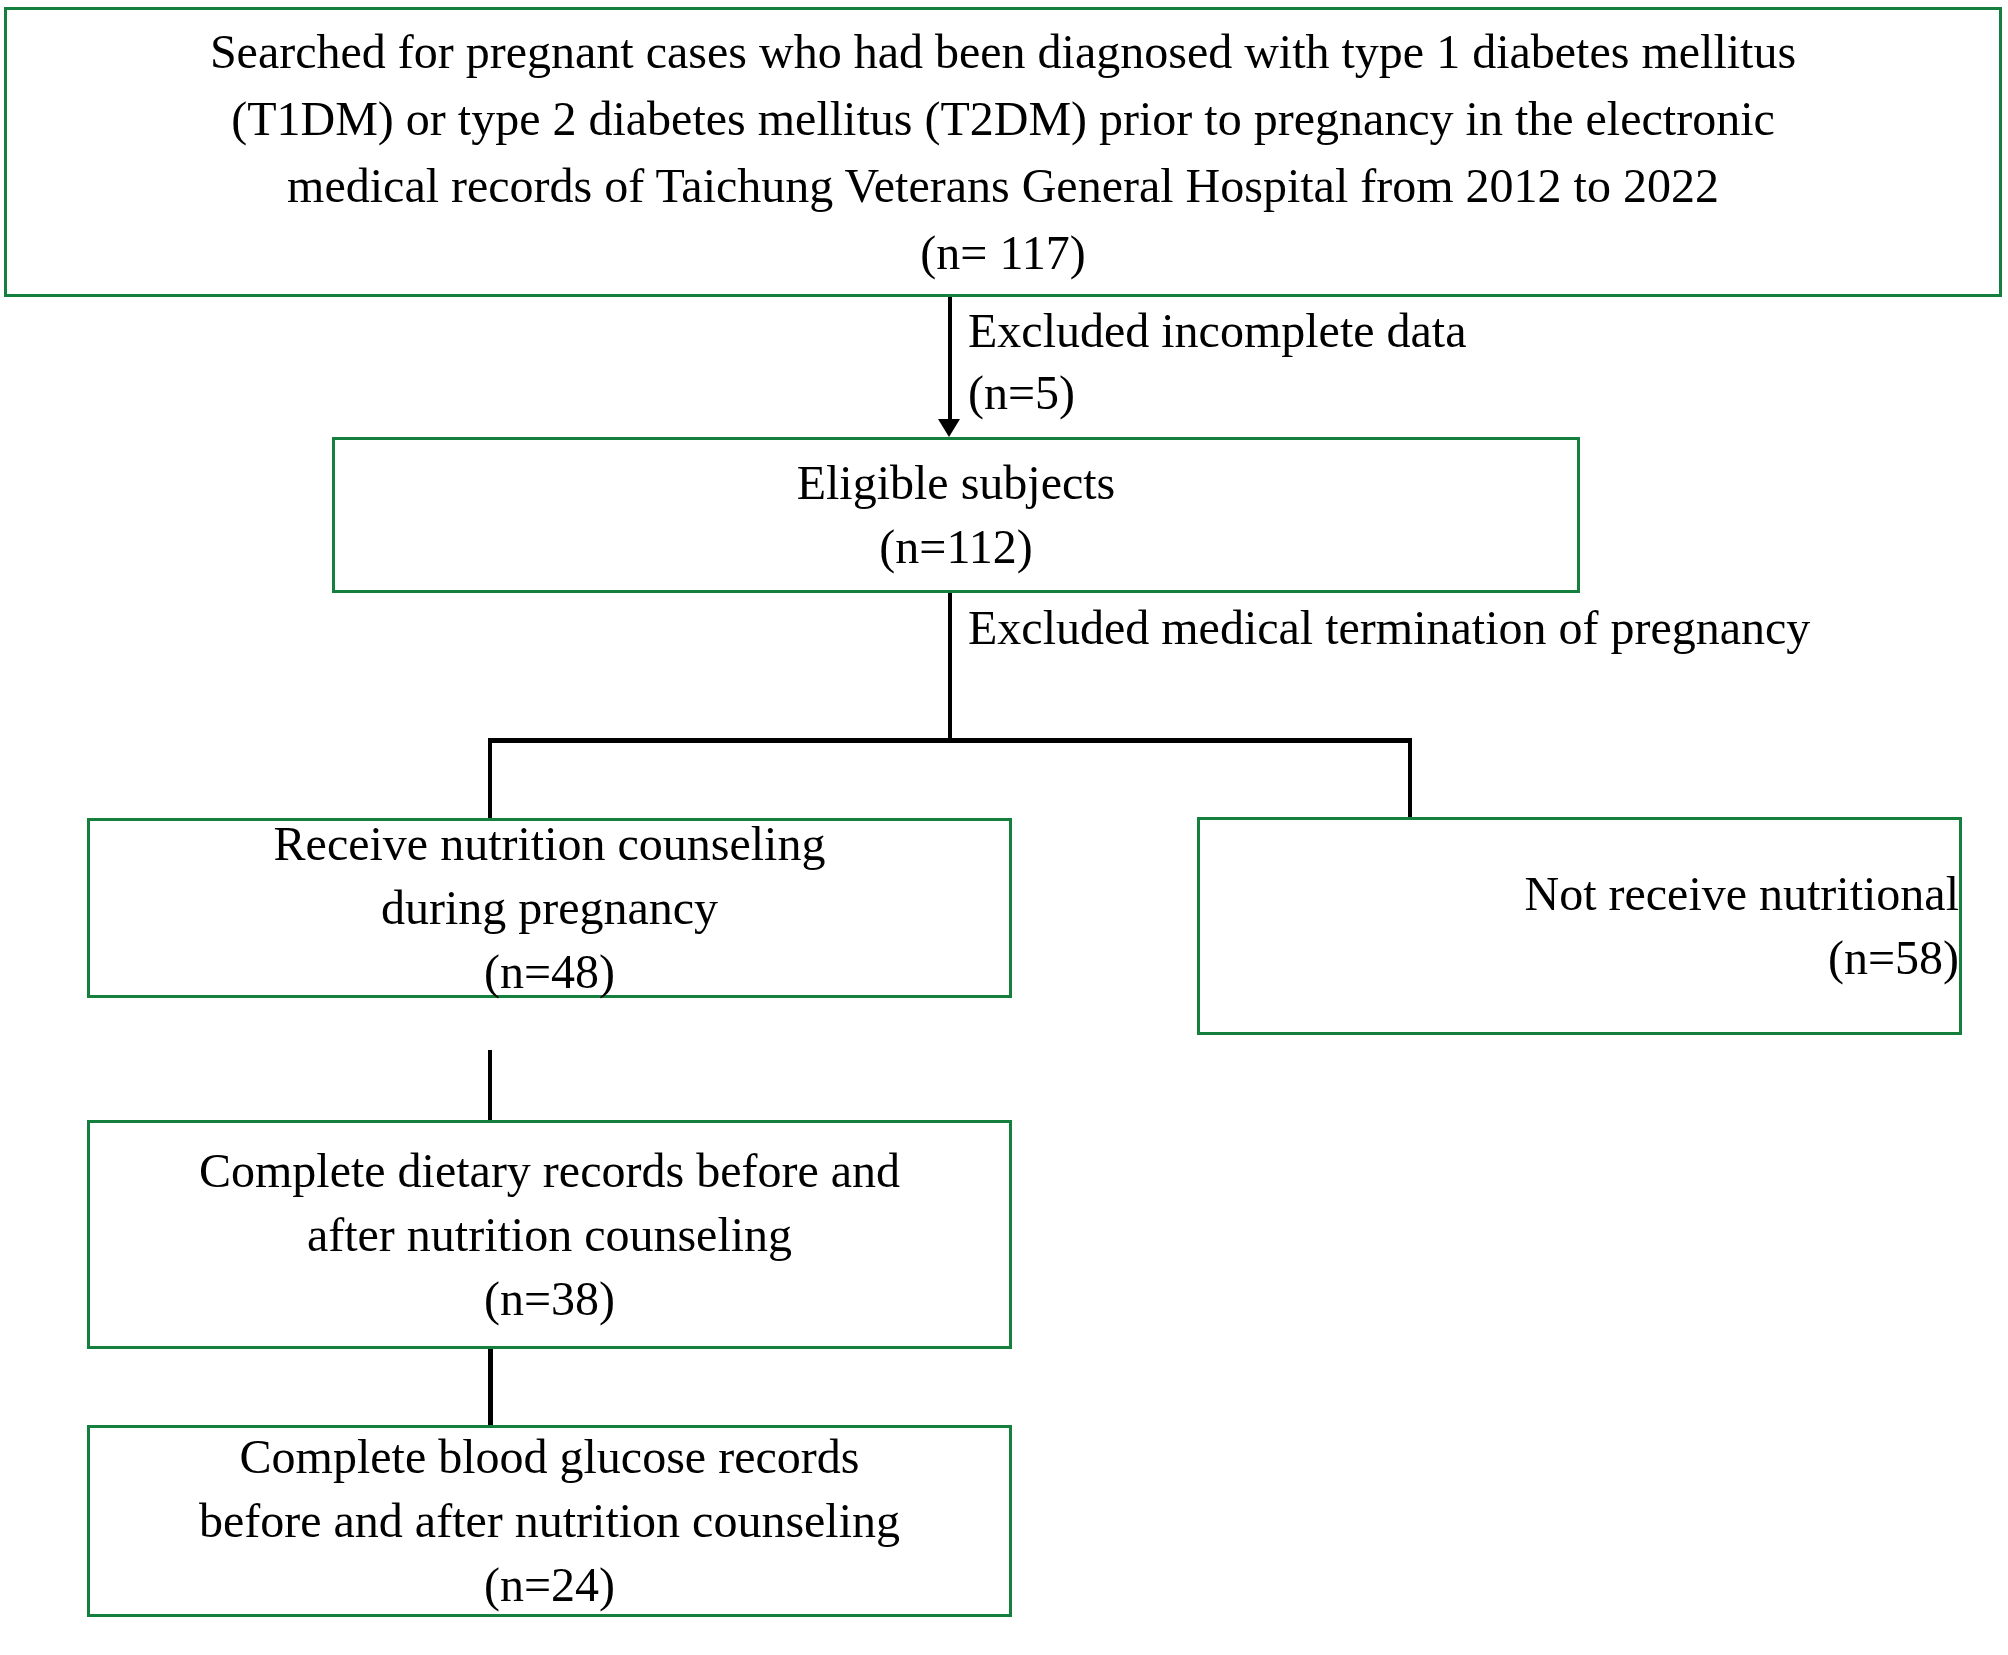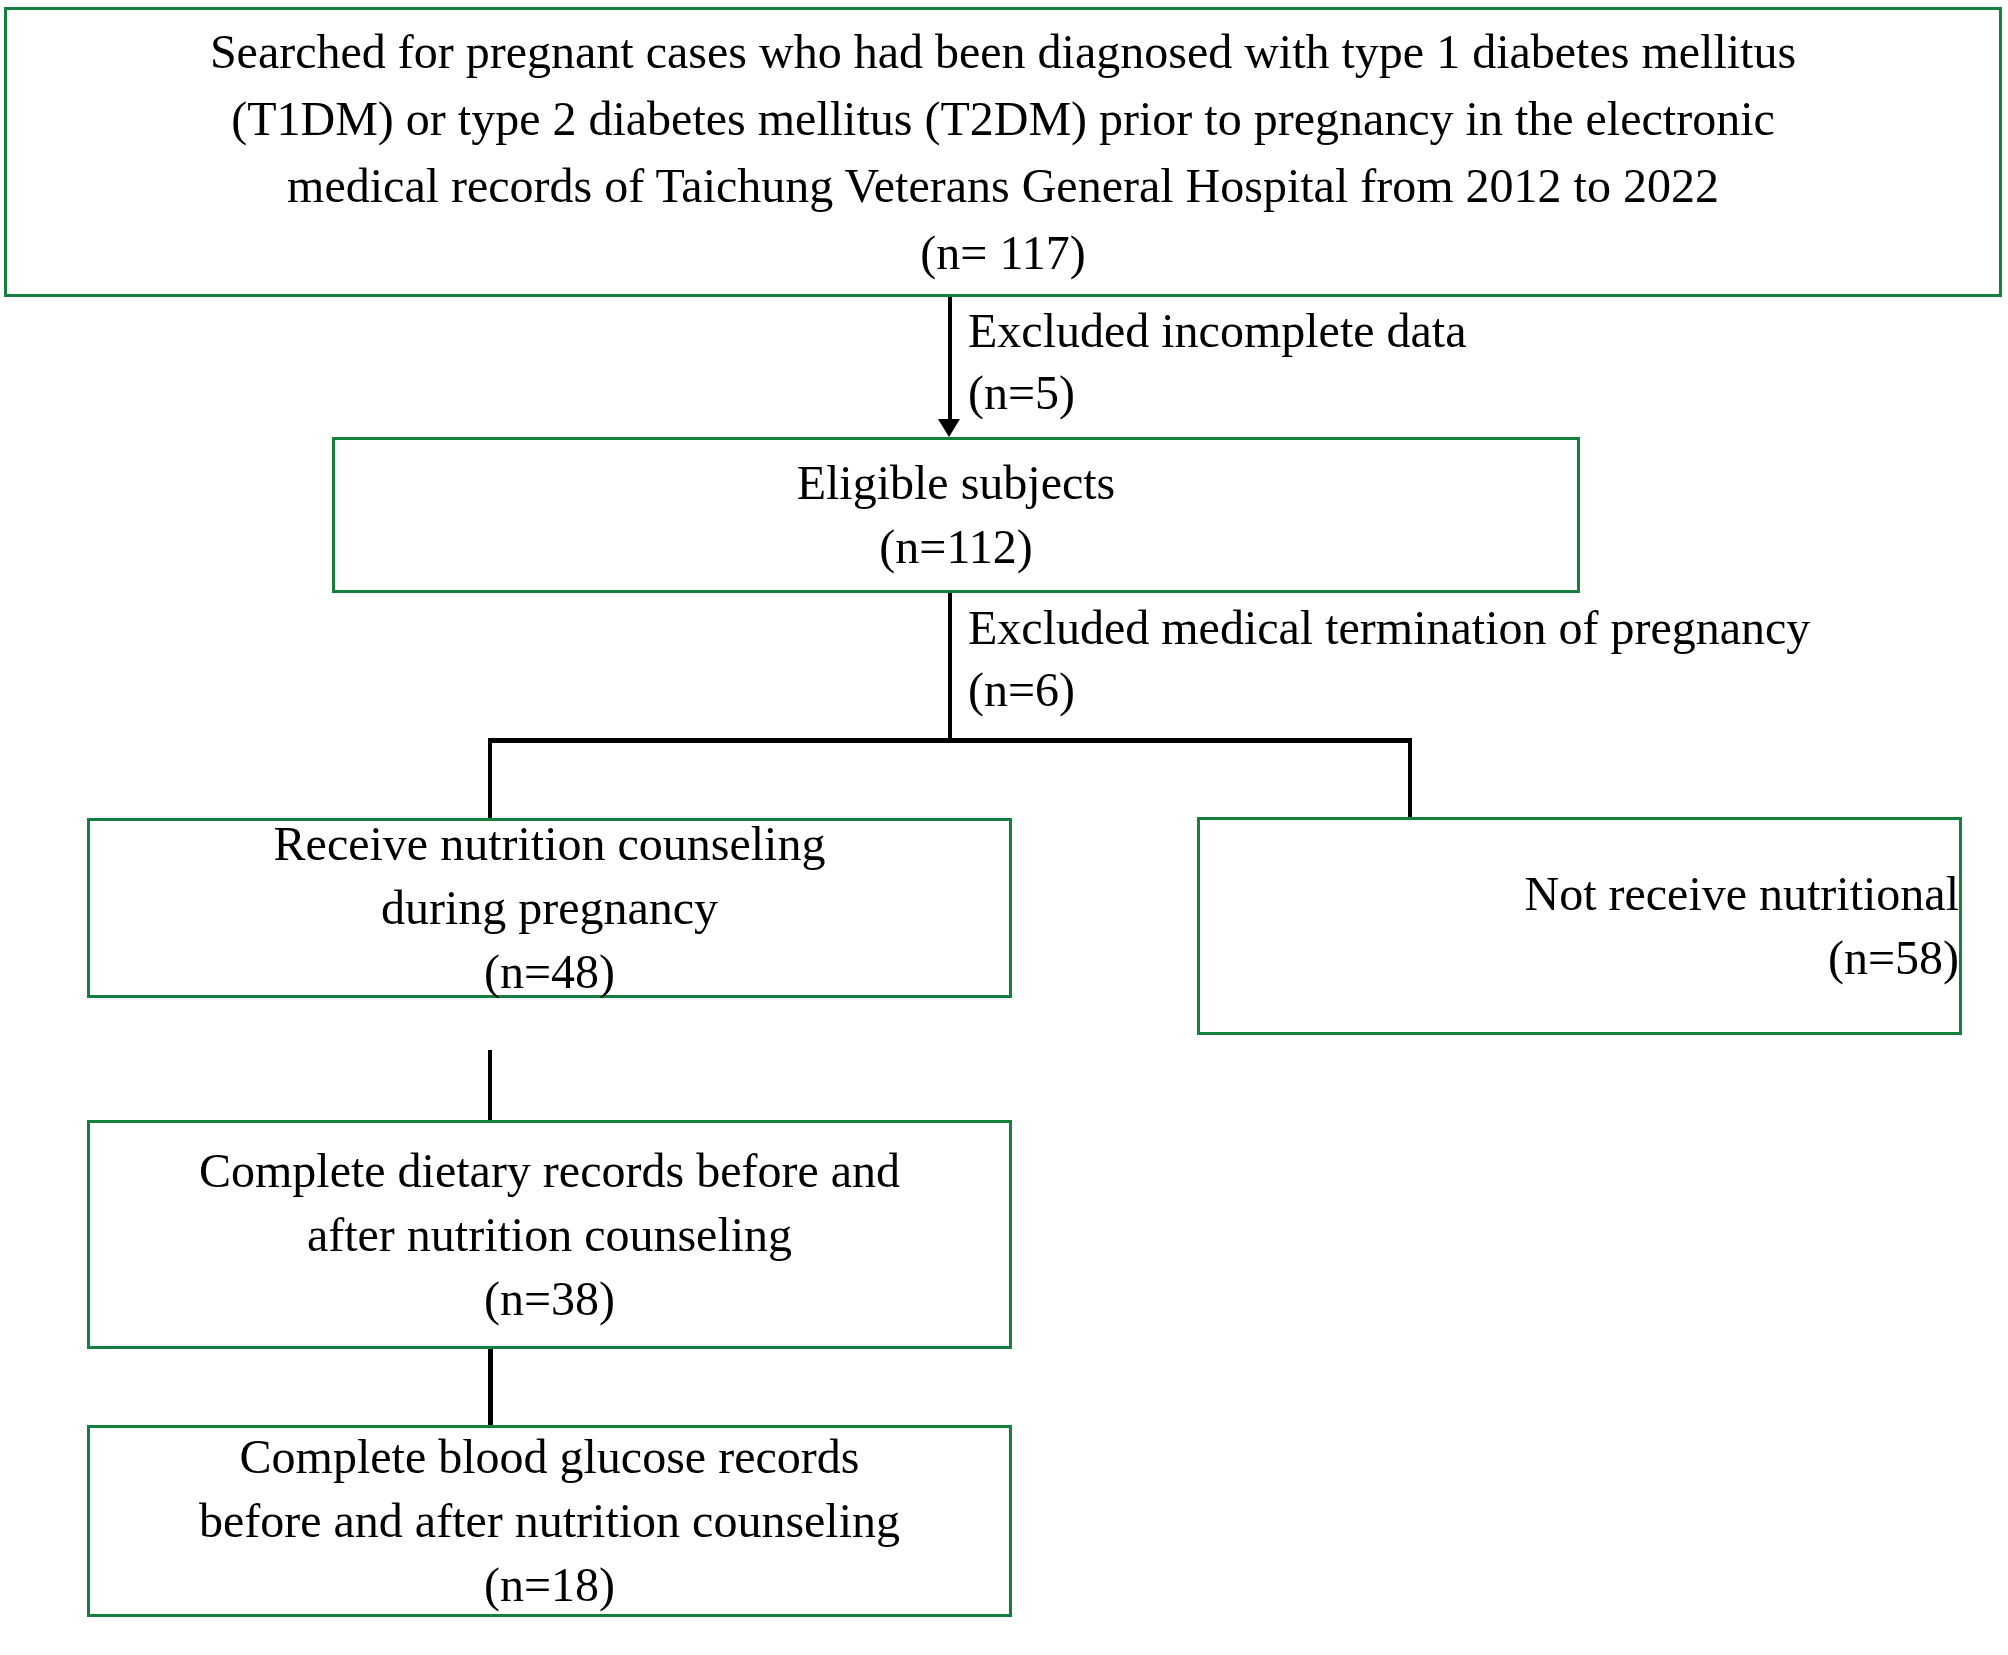--- a/index.html
+++ b/index.html
@@ -83,21 +83,20 @@
 
   <div class="box" style="left:332px; top:437px; width:1248px; height:156px;">
     <div class="bline">Eligible subjects</div>
     <div class="bline">(n=112)</div>
   </div>
 
   <div class="vline" style="left:948px; top:593px; height:150px;"></div>
 
   <div class="side-label" style="left:968px; top:597px;">
     <div>Excluded medical termination of pregnancy</div>
-    <div>(n=6)</div>
   </div>
 
   <div class="hline" style="left:488px; top:738px; width:924px;"></div>
   <div class="vline" style="left:488px; top:738px; height:82px;"></div>
   <div class="vline" style="left:1408px; top:738px; height:81px;"></div>
 
   <div class="box" style="left:87px; top:818px; width:925px; height:180px;">
     <div class="bline">Receive nutrition counseling</div>
     <div class="bline">during pregnancy</div>
     <div class="bline">(n=48)</div>
@@ -114,16 +113,16 @@
     <div class="bline">Complete dietary records before and</div>
     <div class="bline">after nutrition counseling</div>
     <div class="bline">(n=38)</div>
   </div>
 
   <div class="vline" style="left:488px; top:1349px; height:76px; width:5px;"></div>
 
   <div class="box" style="left:87px; top:1425px; width:925px; height:192px;">
     <div class="bline">Complete blood glucose records</div>
     <div class="bline">before and after nutrition counseling</div>
-    <div class="bline">(n=18)</div>
+    <div class="bline">(n=24)</div>
   </div>
 
 </div>
 
 </body></html>

